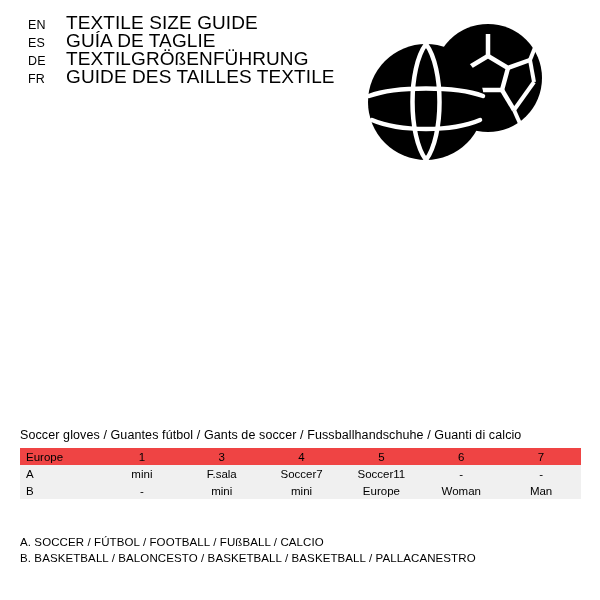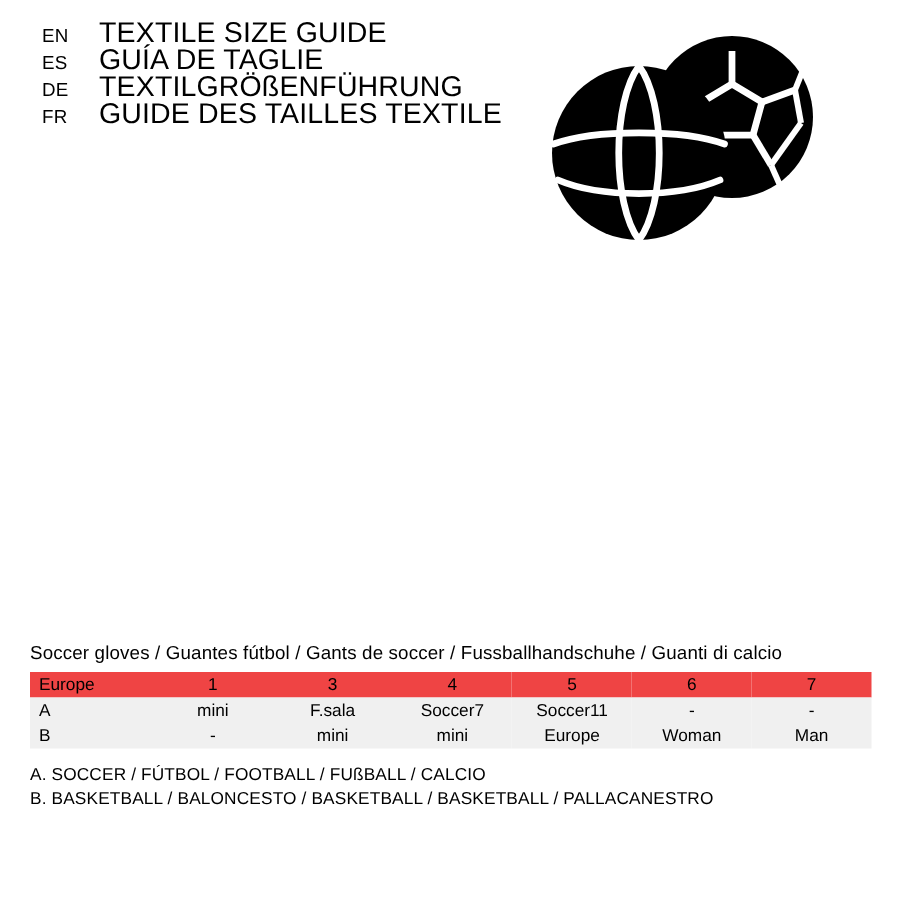--- a/index.html
+++ b/index.html
@@ -85,21 +85,21 @@
   table.size-table td.rowlabel {
     text-align: left;
     padding-left: 6px;
     width: 72px;
   }
 
   
   .footnotes {
     position: absolute;
     left: 20px;
-    top: 509px;
+    top: 534px;
     width: 560px;
   }
   .footnote {
     font-size: 11.5px;
     line-height: 16px;
     letter-spacing: 0.1px;
     white-space: nowrap;
   }
 </style>
 </head>

